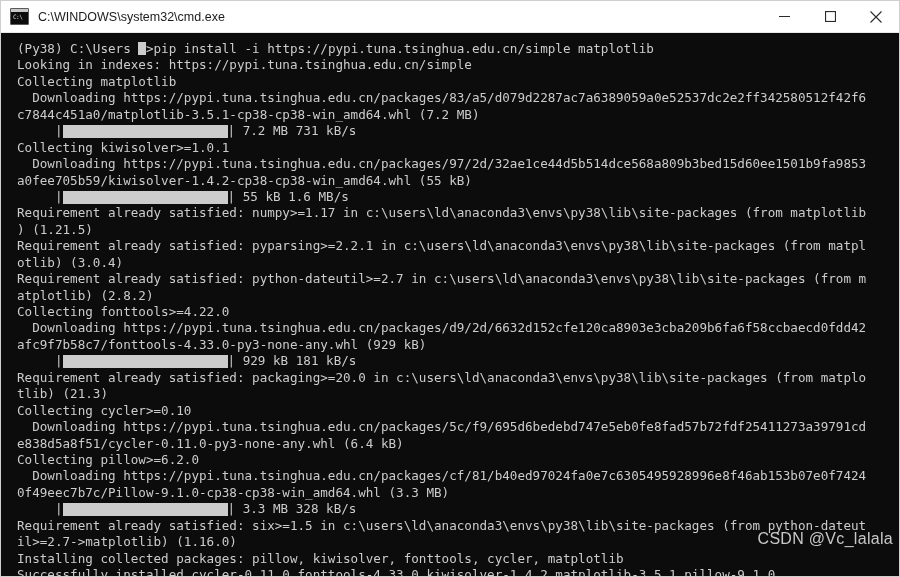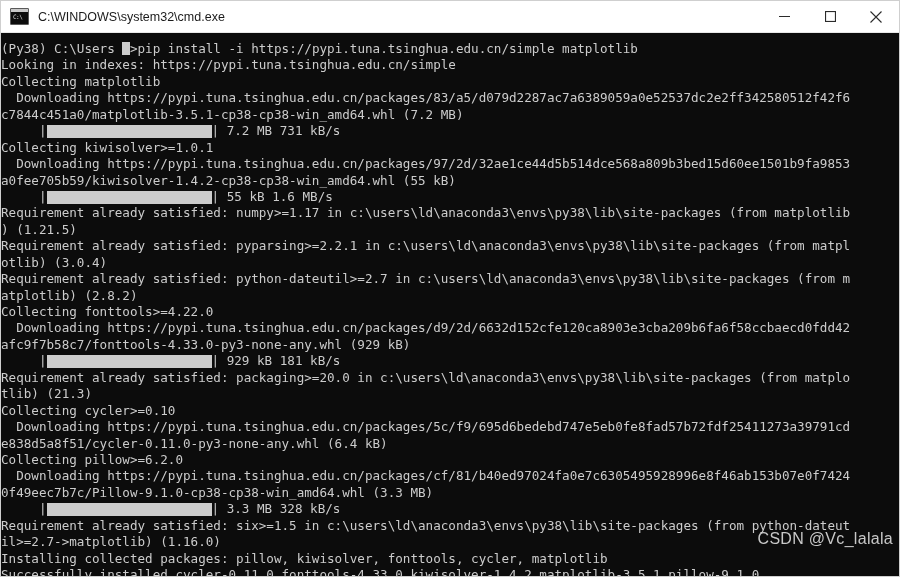--- a/index.html
+++ b/index.html
@@ -91,21 +91,21 @@
   .win-btn svg { display: block; }
 
   
   .terminal {
     flex: 1;
     background: #0c0c0c;
     color: #cccccc;
     font-family: "DejaVu Sans Mono", monospace;
     font-size: 12.6px;
     line-height: 16.45px;
-    padding: 8px 0 0 0;
+    padding: 8px 0 0 16px;
     overflow: hidden;
     white-space: pre;
     position: relative;
     letter-spacing: 0px;
   }
   .line {
     white-space: pre;
     height: 16.45px;
     display: block;
   }

